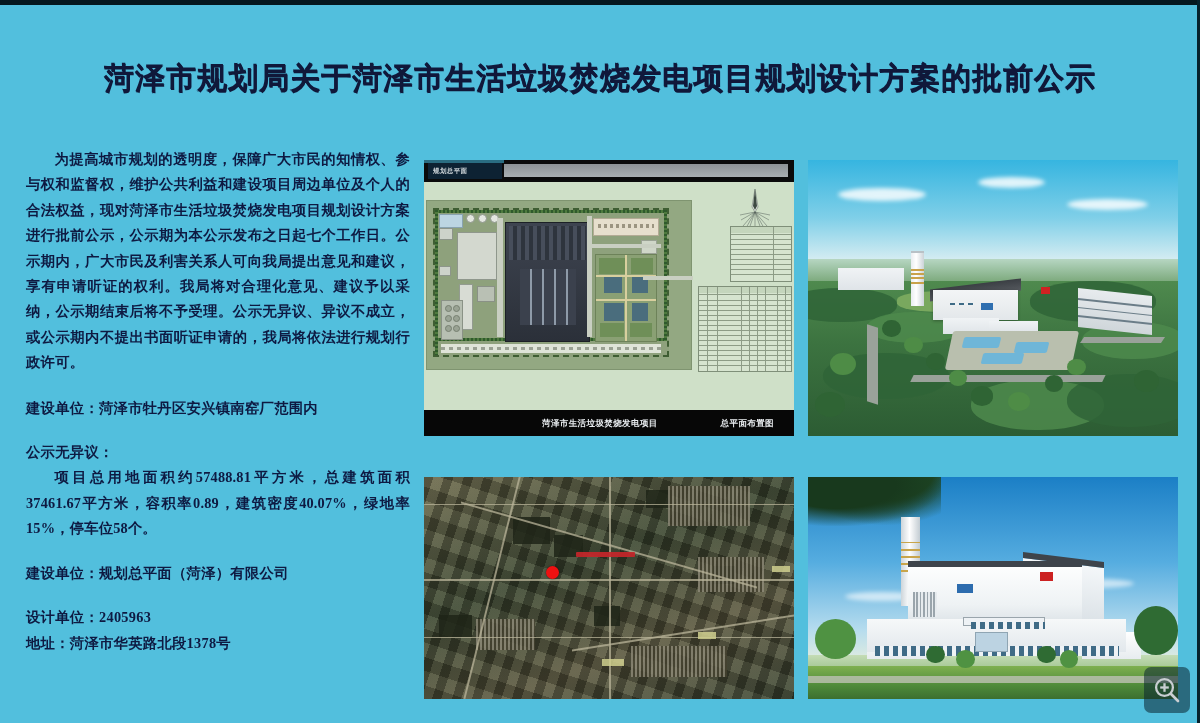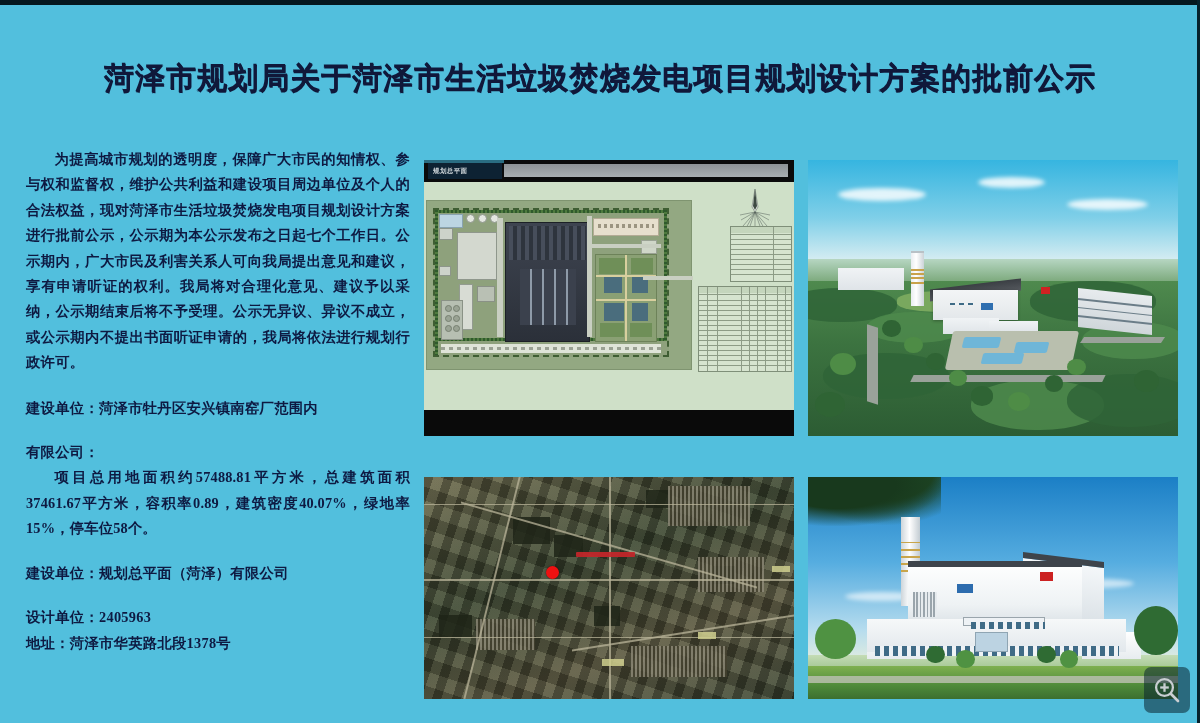--- a/index.html
+++ b/index.html
@@ -324,21 +324,21 @@
 
 <div class="left-col">
 
   <div class="para">为提高城市规划的透明度，保障广大市民的知情权、参与权和监督权，维护公共利益和建设项目周边单位及个人的合法权益，现对菏泽市生活垃圾焚烧发电项目规划设计方案进行批前公示，公示期为本公示发布之日起七个工作日。公示期内，广大市民及利害关系人可向我局提出意见和建议，享有申请听证的权利。我局将对合理化意见、建议予以采纳，公示期结束后将不予受理。公示无异议、异议不成立，或公示期内不提出书面听证申请的，我局将依法进行规划行政许可。</div>
 
   <div class="blk">
     <div class="line"><span>建设单位：</span><span>菏泽市牡丹区安兴镇南窑厂范围内</span></div>
   </div>
 
   <div class="blk">
-    <div class="line">有限公司：</div>
+    <div class="line">公示无异议：</div>
     <div class="ov-body">项目总用地面积约57488.81平方米，总建筑面积37461.67平方米，容积率0.89，建筑密度40.07%，绿地率15%，停车位58个。</div>
   </div>
 
   <div class="blk">
     <div class="line"><span>建设单位：</span><span>规划总平面（菏泽）有限公司</span></div>
   </div>
 
   <div class="blk">
     <div class="line"><span>设计单位：</span><span>2405963</span></div>
     <div class="line"><span>地址：</span><span>菏泽市华英路北段1378号</span></div>
@@ -467,20 +467,24 @@
               <i style="left:42px;"></i>
             <i style="left:50px;"></i>
               <i style="left:58px;"></i>
               <i style="left:66px;"></i>
             <i style="left:78px;"></i>
               <i style="left:86px;"></i>
           </div>
         </div>
       </div>
 
+      <div class="sp-ftr">
+        <span class="sp-ftr-t1">菏泽市生活垃圾焚烧发电项目</span>
+        <span class="sp-ftr-t2">总平面布置图</span>
+      </div>
     </div>
   </div>
 
   <div class="panel" id="panel-aerial">
     <div class="aerial">
       <div class="a-sky"></div>
       <div class="a-cloud" style="left:8%;top:10%;width:24%;height:5%;"></div>
       <div class="a-cloud" style="left:46%;top:6%;width:18%;height:4%;"></div>
       <div class="a-cloud" style="left:70%;top:14%;width:22%;height:4%;"></div>
       <div class="a-far"></div>

